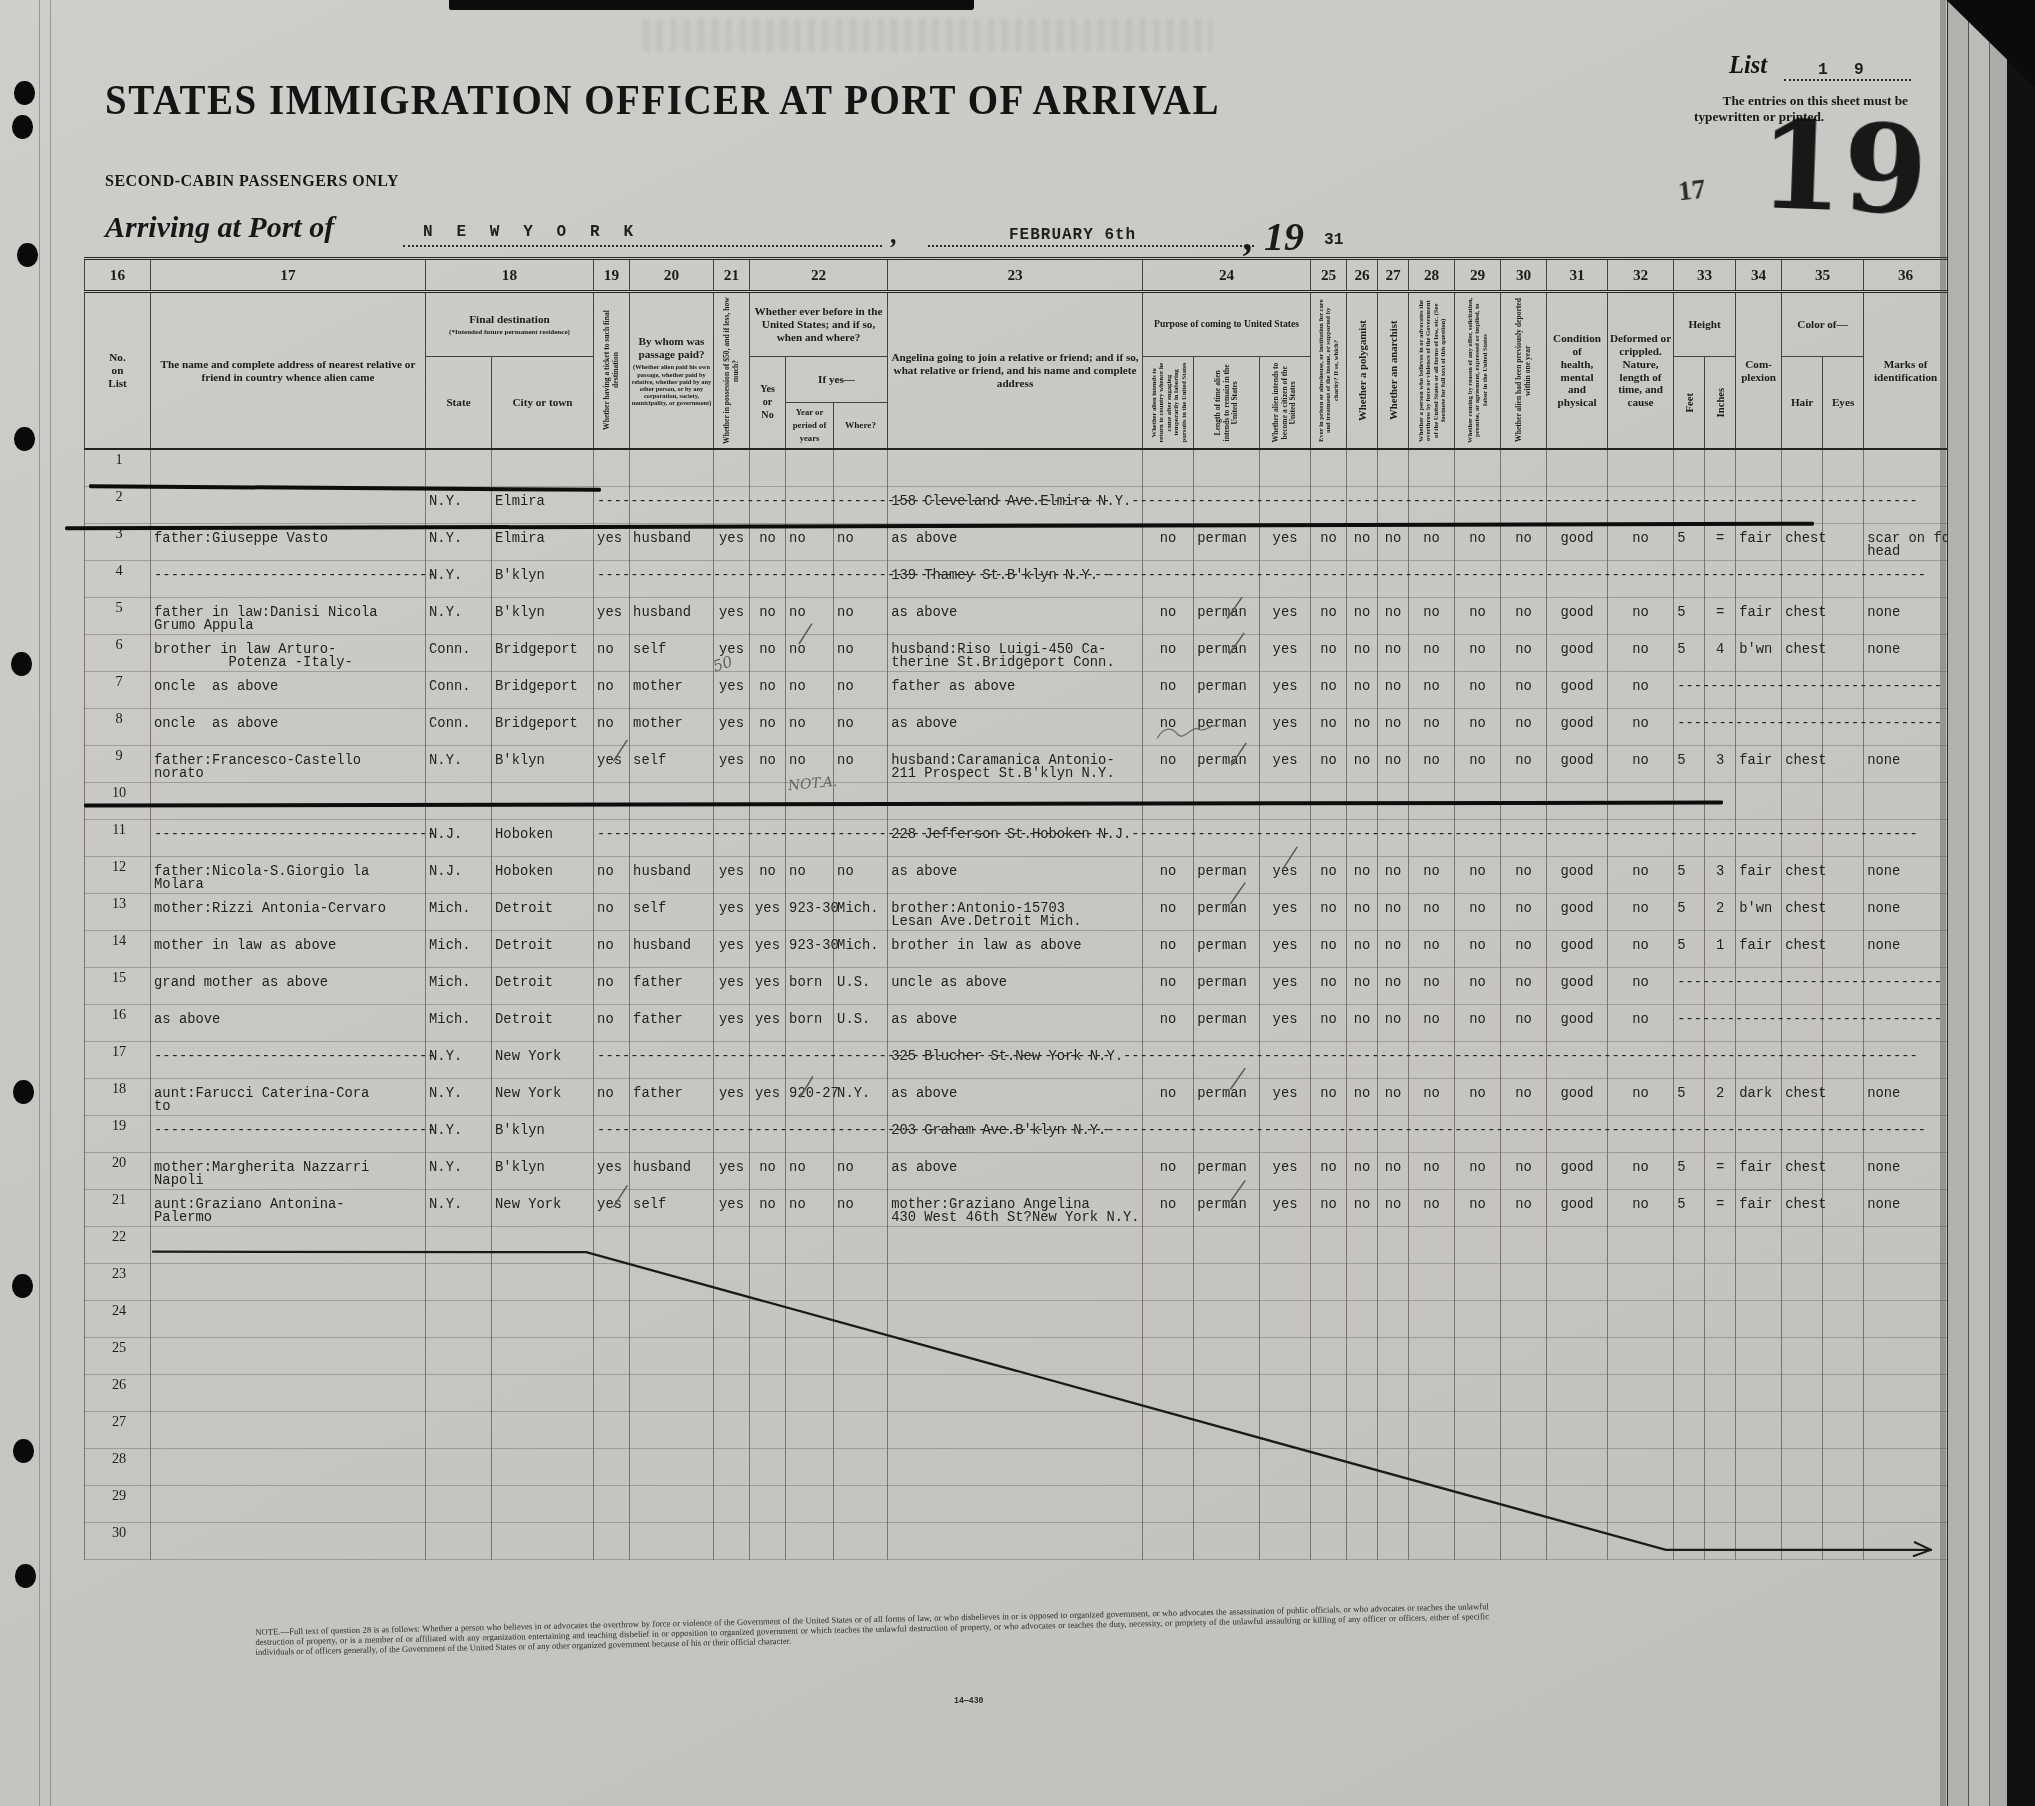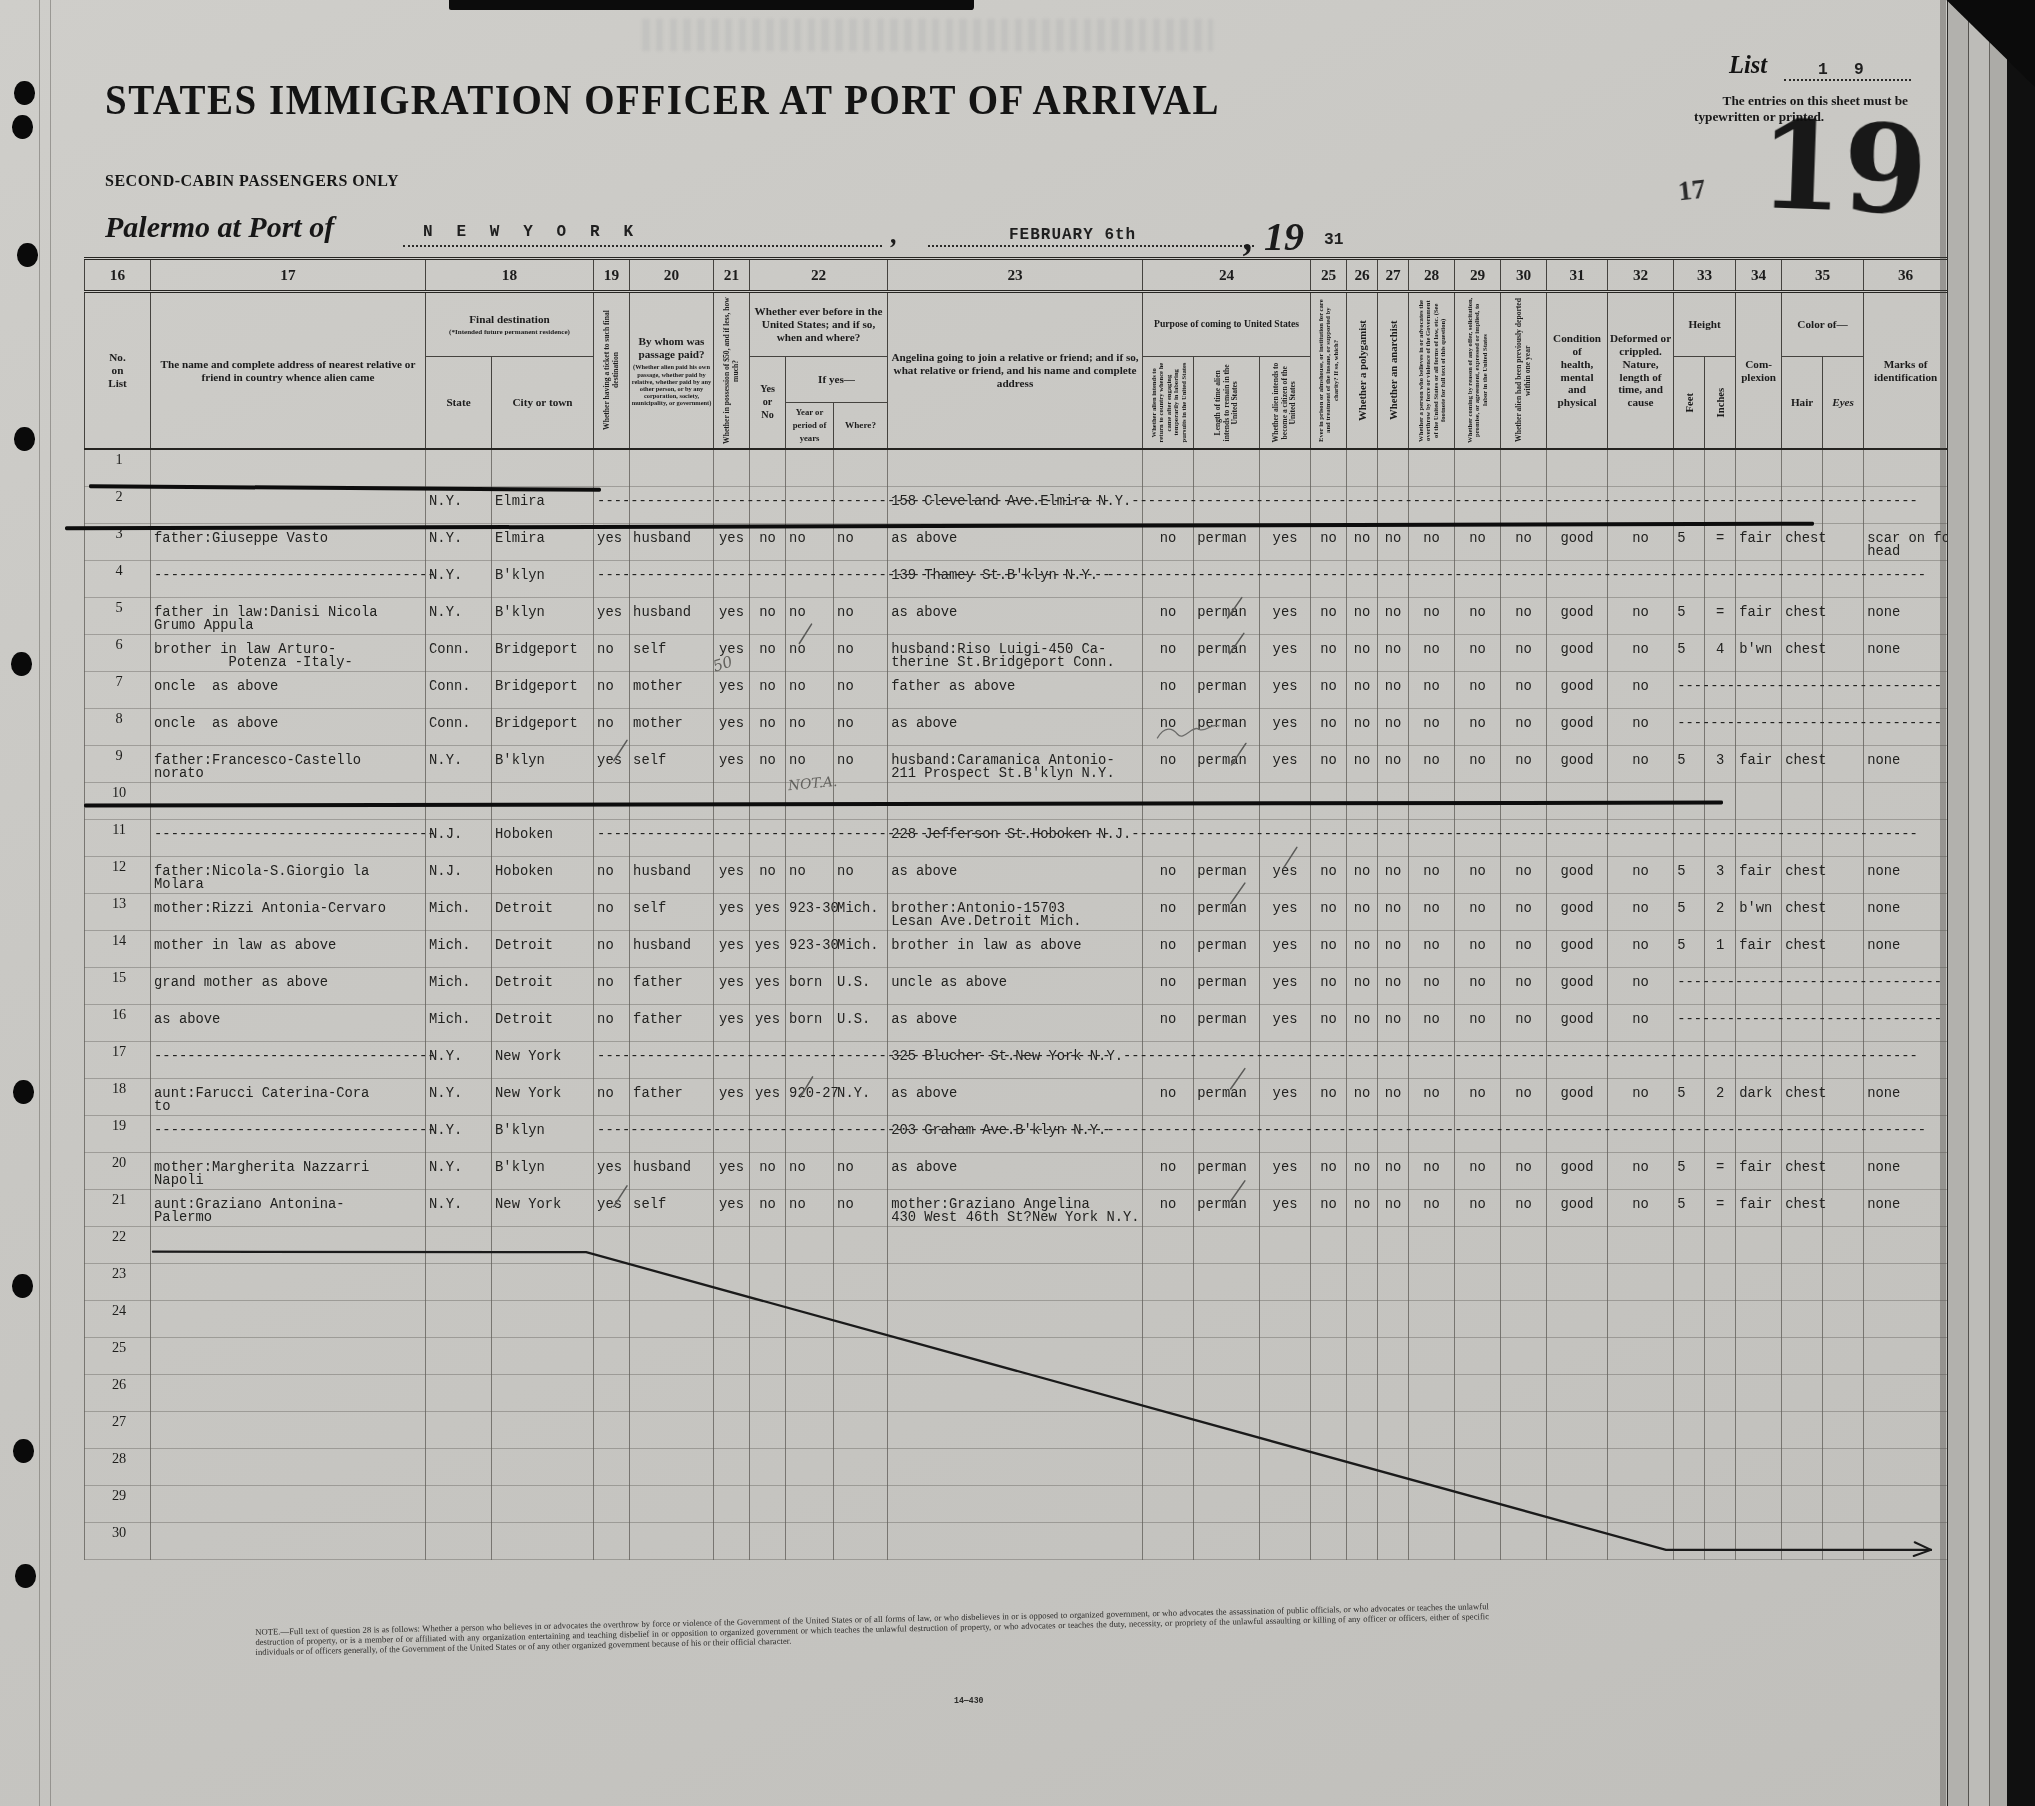--- a/index.html
+++ b/index.html
@@ -93,21 +93,21 @@
   <div class="hole" style="left:14.3px;top:427px"></div>
   <div class="hole" style="left:11.2px;top:652px"></div>
   <div class="hole" style="left:13.3px;top:1080px"></div>
   <div class="hole" style="left:12.2px;top:1274px"></div>
   <div class="hole" style="left:13.3px;top:1439px"></div>
   <div class="hole" style="left:15.3px;top:1564px"></div>
 
   <div class="title">STATES IMMIGRATION OFFICER AT PORT OF ARRIVAL</div>
   <div class="sub2">SECOND-CABIN PASSENGERS ONLY</div>
 
-  <div class="arriving">Palermo at Port of</div>
+  <div class="arriving">Arriving at Port of</div>
   <div class="dotline" style="left:403px;top:225px;width:479px;height:20.4px;"></div>
   <div class="port-typed typed">N E W  Y O R K</div>
   <div class="comma1">,</div>
   <div class="dotline" style="left:928px;top:225px;width:326px;height:20.4px;"></div>
   <div class="date-typed typed">FEBRUARY 6th</div>
   <div class="comma2">, 19</div>
   <div class="year-typed typed">31</div>
 
   <div class="list-label">List</div>
   <div class="dotline" style="left:1784px;top:62px;width:127px;height:17.3px;"></div>
@@ -245,21 +245,21 @@
         <th rowspan="2">
             <div class="vert" style="white-space: pre-line;">Whether alien intends to become a citizen of the United States</div>
           </th>
         <th rowspan="2">
             <div class="vert big" style="white-space: pre-line;">Feet</div>
           </th>
         <th rowspan="2">
             <div class="vert big" style="white-space: pre-line;">Inches</div>
           </th>
         <th rowspan="2" class="hlabel" style="white-space: pre-line;">Hair</th>
-        <th rowspan="2" class="hlabel" style="white-space: pre-line; font-style: italic;">Eyes</th>
+        <th rowspan="2" class="hlabel" style="white-space: pre-line;">Eyes</th>
       </tr>
       <tr class="hd">
         <th class="hlabel" style="font-size: 8.7px; white-space: pre-line;">Year or period of years</th>
         <th class="hlabel" style="font-size: 9.2px; white-space: pre-line;">Where?</th>
       </tr>
     </thead>
     <tbody id="rows">
         <tr>
       <td class="cno">1</td>
       <td></td>

